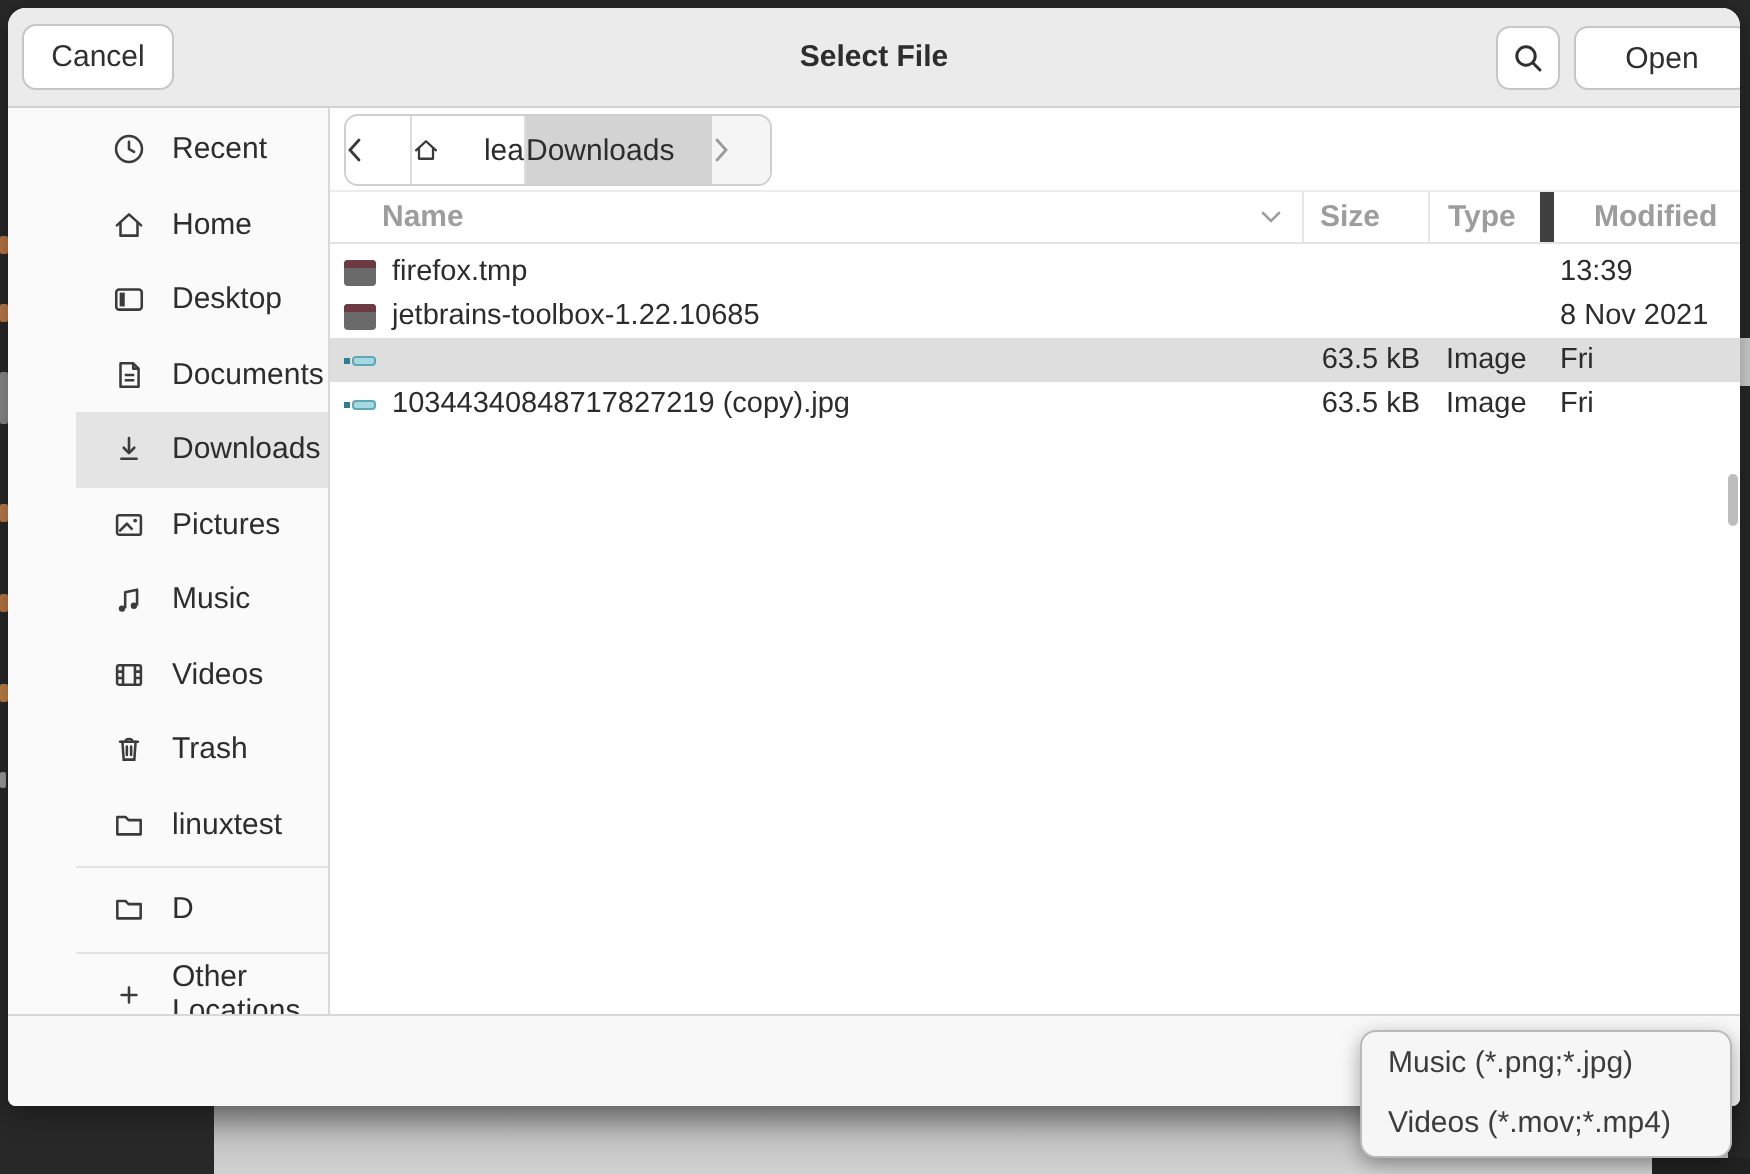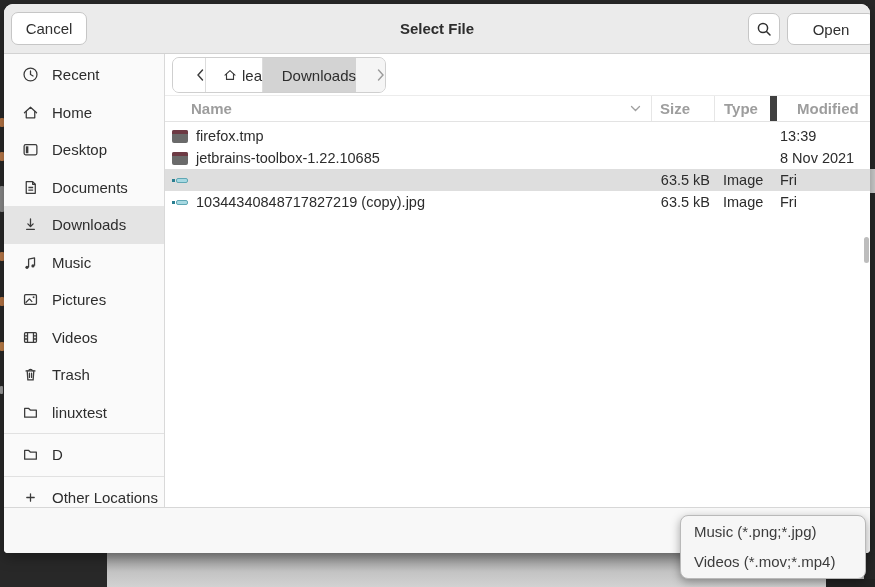--- a/index.html
+++ b/index.html
@@ -27,33 +27,33 @@
     text-align:center; font-weight:bold; font-size:15px; color:#2d2d2d; }
   .btn { position:absolute; background:#ffffff; border:1px solid #c6c6c6; border-radius:7px;
     font-size:15px; color:#303030; display:flex; align-items:center; justify-content:center; cursor:default; }
   .btn-cancel { left:7px; top:8px; width:76px; height:33px; }
   .btn-search { left:744px; top:9px; width:32px; height:32px; }
   .btn-open { left:783px; top:9px; width:88px; height:32px; }
 
   
   .body { position:absolute; left:0; top:50px; right:0; height:453px; overflow:hidden; }
   .sidebar { position:absolute; left:0; top:0; width:161px; height:100%; background:#fafafa;
-    border-right:1px solid #d9d9d9; padding-top:2px; overflow:hidden; }
+    border-right:1px solid #d9d9d9; padding-top:2px; overflow:hidden;padding-left:34px; }
   .side-item { height:37.5px; display:flex; align-items:center; padding-left:18px; gap:13px;
     font-size:15px; color:#2d2d2d; }
   .side-item.selected { background:#e4e4e4; }
   .side-sep { height:1px; background:#e1e1e1; margin:2px 0; }
   .side-icon { width:17px; height:17px; flex:0 0 17px; display:block; }
 
   
   .filepane { position:absolute; left:161px; top:0; right:0; height:100%; background:#ffffff; }
   .pathrow { position:absolute; left:0; top:0; right:0; height:42px; border-bottom:1px solid #ececec; }
   .pathpill { position:absolute; left:7px; top:3px; height:36px; display:flex; align-items:stretch;
     border:1px solid #cfcfcf; border-radius:7px; overflow:hidden; background:#f5f5f5; }
-  .seg { display:flex; align-items:center; justify-content:flex-end; font-size:15px; color:#2d2d2d; }
+  .seg { display:flex; align-items:center; justify-content:space-between; font-size:15px; color:#2d2d2d; }
   .seg-back { width:33px; background:#ffffff; border-right:1px solid #dcdcdc; }
   .seg-home { width:57px; background:#ffffff; border-right:1px solid #dcdcdc; gap:5px; }
   .seg-current { width:93px; background:#d3d3d3; }
   .seg-fwd { width:29px; background:#f5f5f5; }
 
   .colheader { position:absolute; left:0; top:42px; right:0; height:26px; border-bottom:1px solid #e3e3e3;
     display:flex; align-items:center; font-size:15px; font-weight:bold; color:#9d9d9d; }
   .col-name { flex:1; display:flex; align-items:center; justify-content:space-between;
     padding-left:26px; padding-right:10px; height:100%; }
   .col-size { width:63px; padding-left:8px; border-left:1px solid #e6e6e6; height:100%; display:flex; align-items:center; }
@@ -165,34 +165,34 @@
           <svg class="side-icon" viewBox="0 0 16 16" fill="none" stroke="#3b3b3b" stroke-width="1.2" stroke-linecap="round" stroke-linejoin="round">
             <path d="M8 2.8 V9.8"></path>
               <path d="M5.5 7.4 L8 9.9 L10.5 7.4"></path>
               <path d="M4.4 12.6 H11.6"></path>
           </svg>
           <span>Downloads</span>
         </div>
 
         <div class="side-item">
           <svg class="side-icon" viewBox="0 0 16 16" fill="none" stroke="#3b3b3b" stroke-width="1.2" stroke-linejoin="round">
+            <rect x="2.4" y="3.4" width="11.2" height="9.2" rx="1"></rect>
+            <circle cx="10.9" cy="5.9" r="0.9" fill="#3b3b3b" stroke="none"></circle>
+            <path d="M3.4 11 L7 7.4 L9.6 10.2"></path>
+          </svg>
+          <span>Pictures</span>
+        </div>
+
+        <div class="side-item">
+          <svg class="side-icon" viewBox="0 0 16 16" fill="none" stroke="#3b3b3b" stroke-width="1.2" stroke-linejoin="round">
             <path d="M6.2 12.4 V4.8 L11.8 3.6 V11.1"></path>
             <circle cx="4.7" cy="12.5" r="1.5" fill="#3b3b3b" stroke="none"></circle>
             <circle cx="10.3" cy="11.2" r="1.5" fill="#3b3b3b" stroke="none"></circle>
           </svg>
           <span>Music</span>
-        </div>
-
-        <div class="side-item">
-          <svg class="side-icon" viewBox="0 0 16 16" fill="none" stroke="#3b3b3b" stroke-width="1.2" stroke-linejoin="round">
-            <rect x="2.4" y="3.4" width="11.2" height="9.2" rx="1"></rect>
-            <circle cx="10.9" cy="5.9" r="0.9" fill="#3b3b3b" stroke="none"></circle>
-            <path d="M3.4 11 L7 7.4 L9.6 10.2"></path>
-          </svg>
-          <span>Pictures</span>
         </div>
 
         <div class="side-item">
           <svg class="side-icon" viewBox="0 0 16 16" fill="none" stroke="#3b3b3b" stroke-width="1.2">
             <rect x="2.4" y="3.4" width="11.2" height="9.2" rx="1"></rect>
             <path d="M5.2 3.4 V12.6 M10.8 3.4 V12.6"></path>
             <path d="M2.4 6.4 H5.2 M2.4 9.4 H5.2 M10.8 6.4 H13.6 M10.8 9.4 H13.6"></path>
           </svg>
           <span>Videos</span>
         </div>

